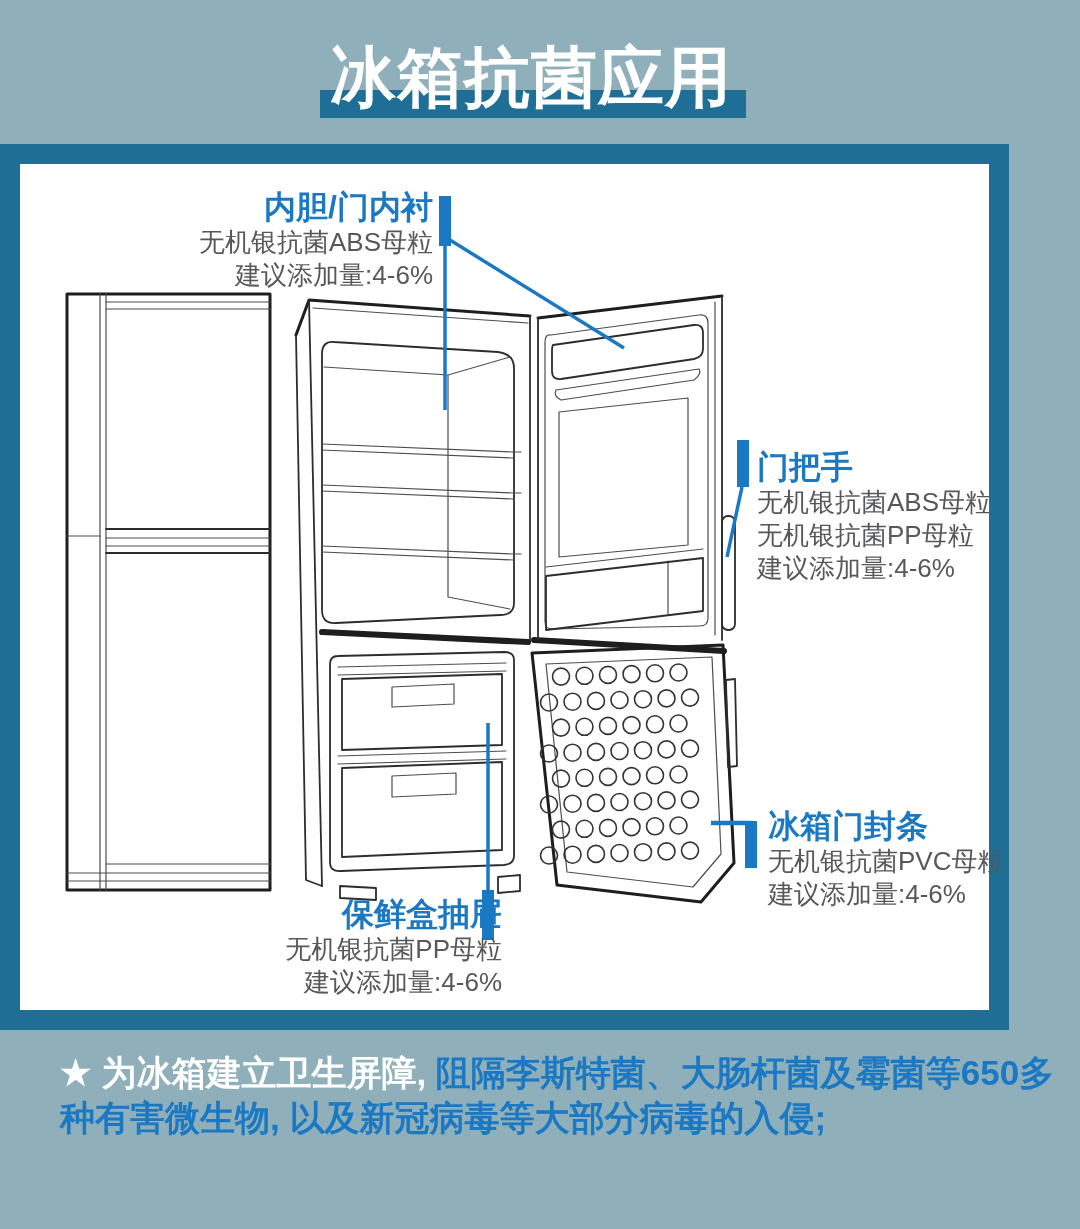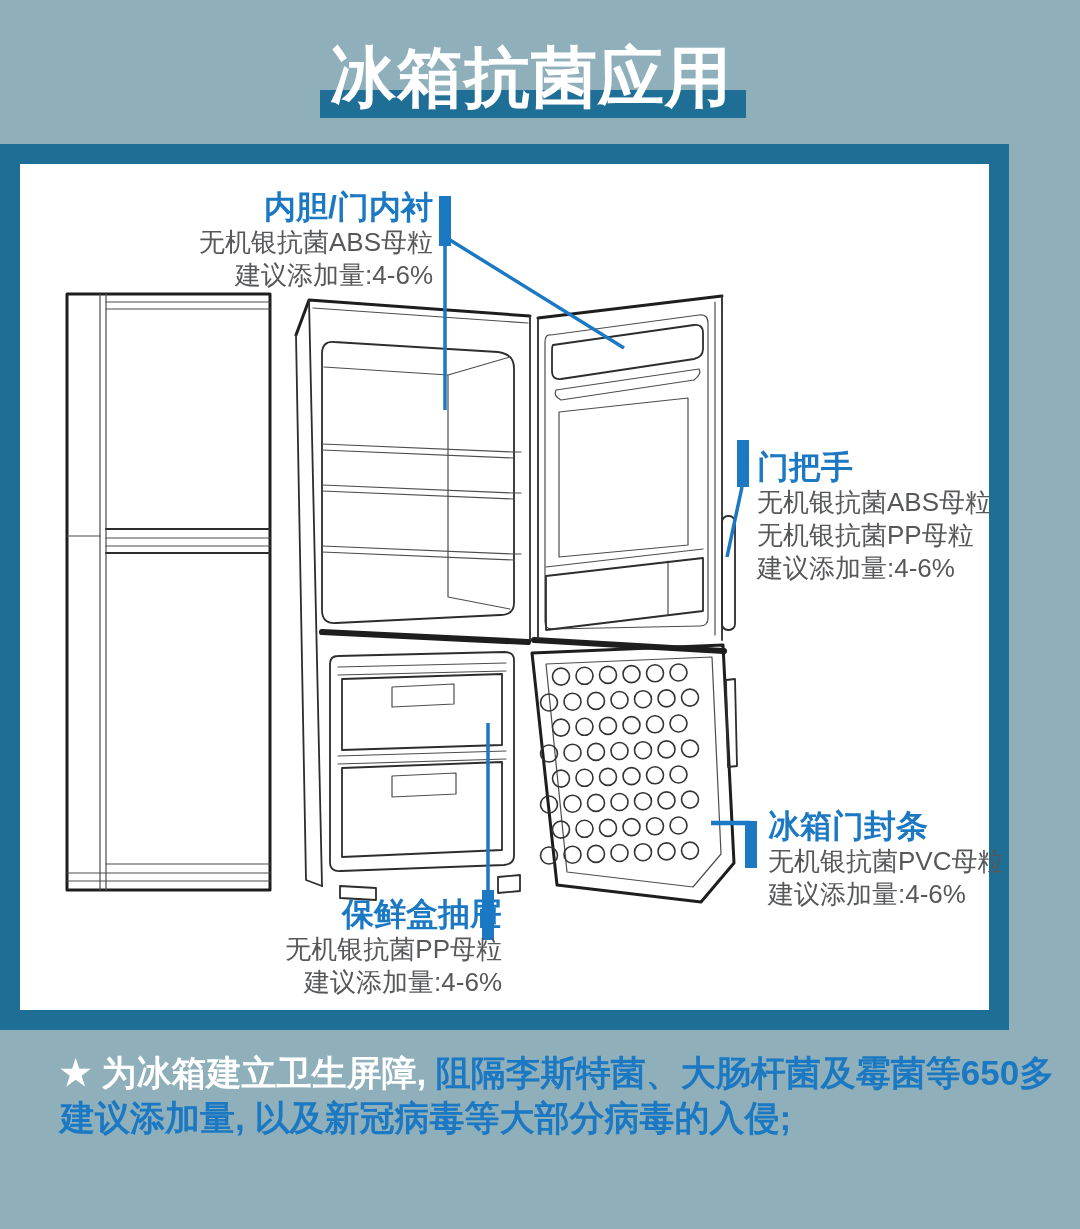--- a/index.html
+++ b/index.html
@@ -215,17 +215,17 @@
   <div class="callout align-r" style="top:895px;right:578px">
     <div class="co-title">保鲜盒抽屉</div>
     <div class="co-line">无机银抗菌PP母粒</div>
     <div class="co-line">建议添加量:4-6%</div>
   </div>
 
   <div class="footer">
     <div class="fp">
       <span class="star">★</span><span>为冰箱建立卫生屏障,</span>
       <span class="blue">阻隔李斯特菌、大肠杆菌及霉菌等650多</span><br>
-      <span class="blue">建议添加量, 以及新冠病毒等大部分病毒的入侵;</span>
+      <span class="blue">种有害微生物, 以及新冠病毒等大部分病毒的入侵;</span>
     </div>
   </div>
 
 </div>
 
 </body></html>

